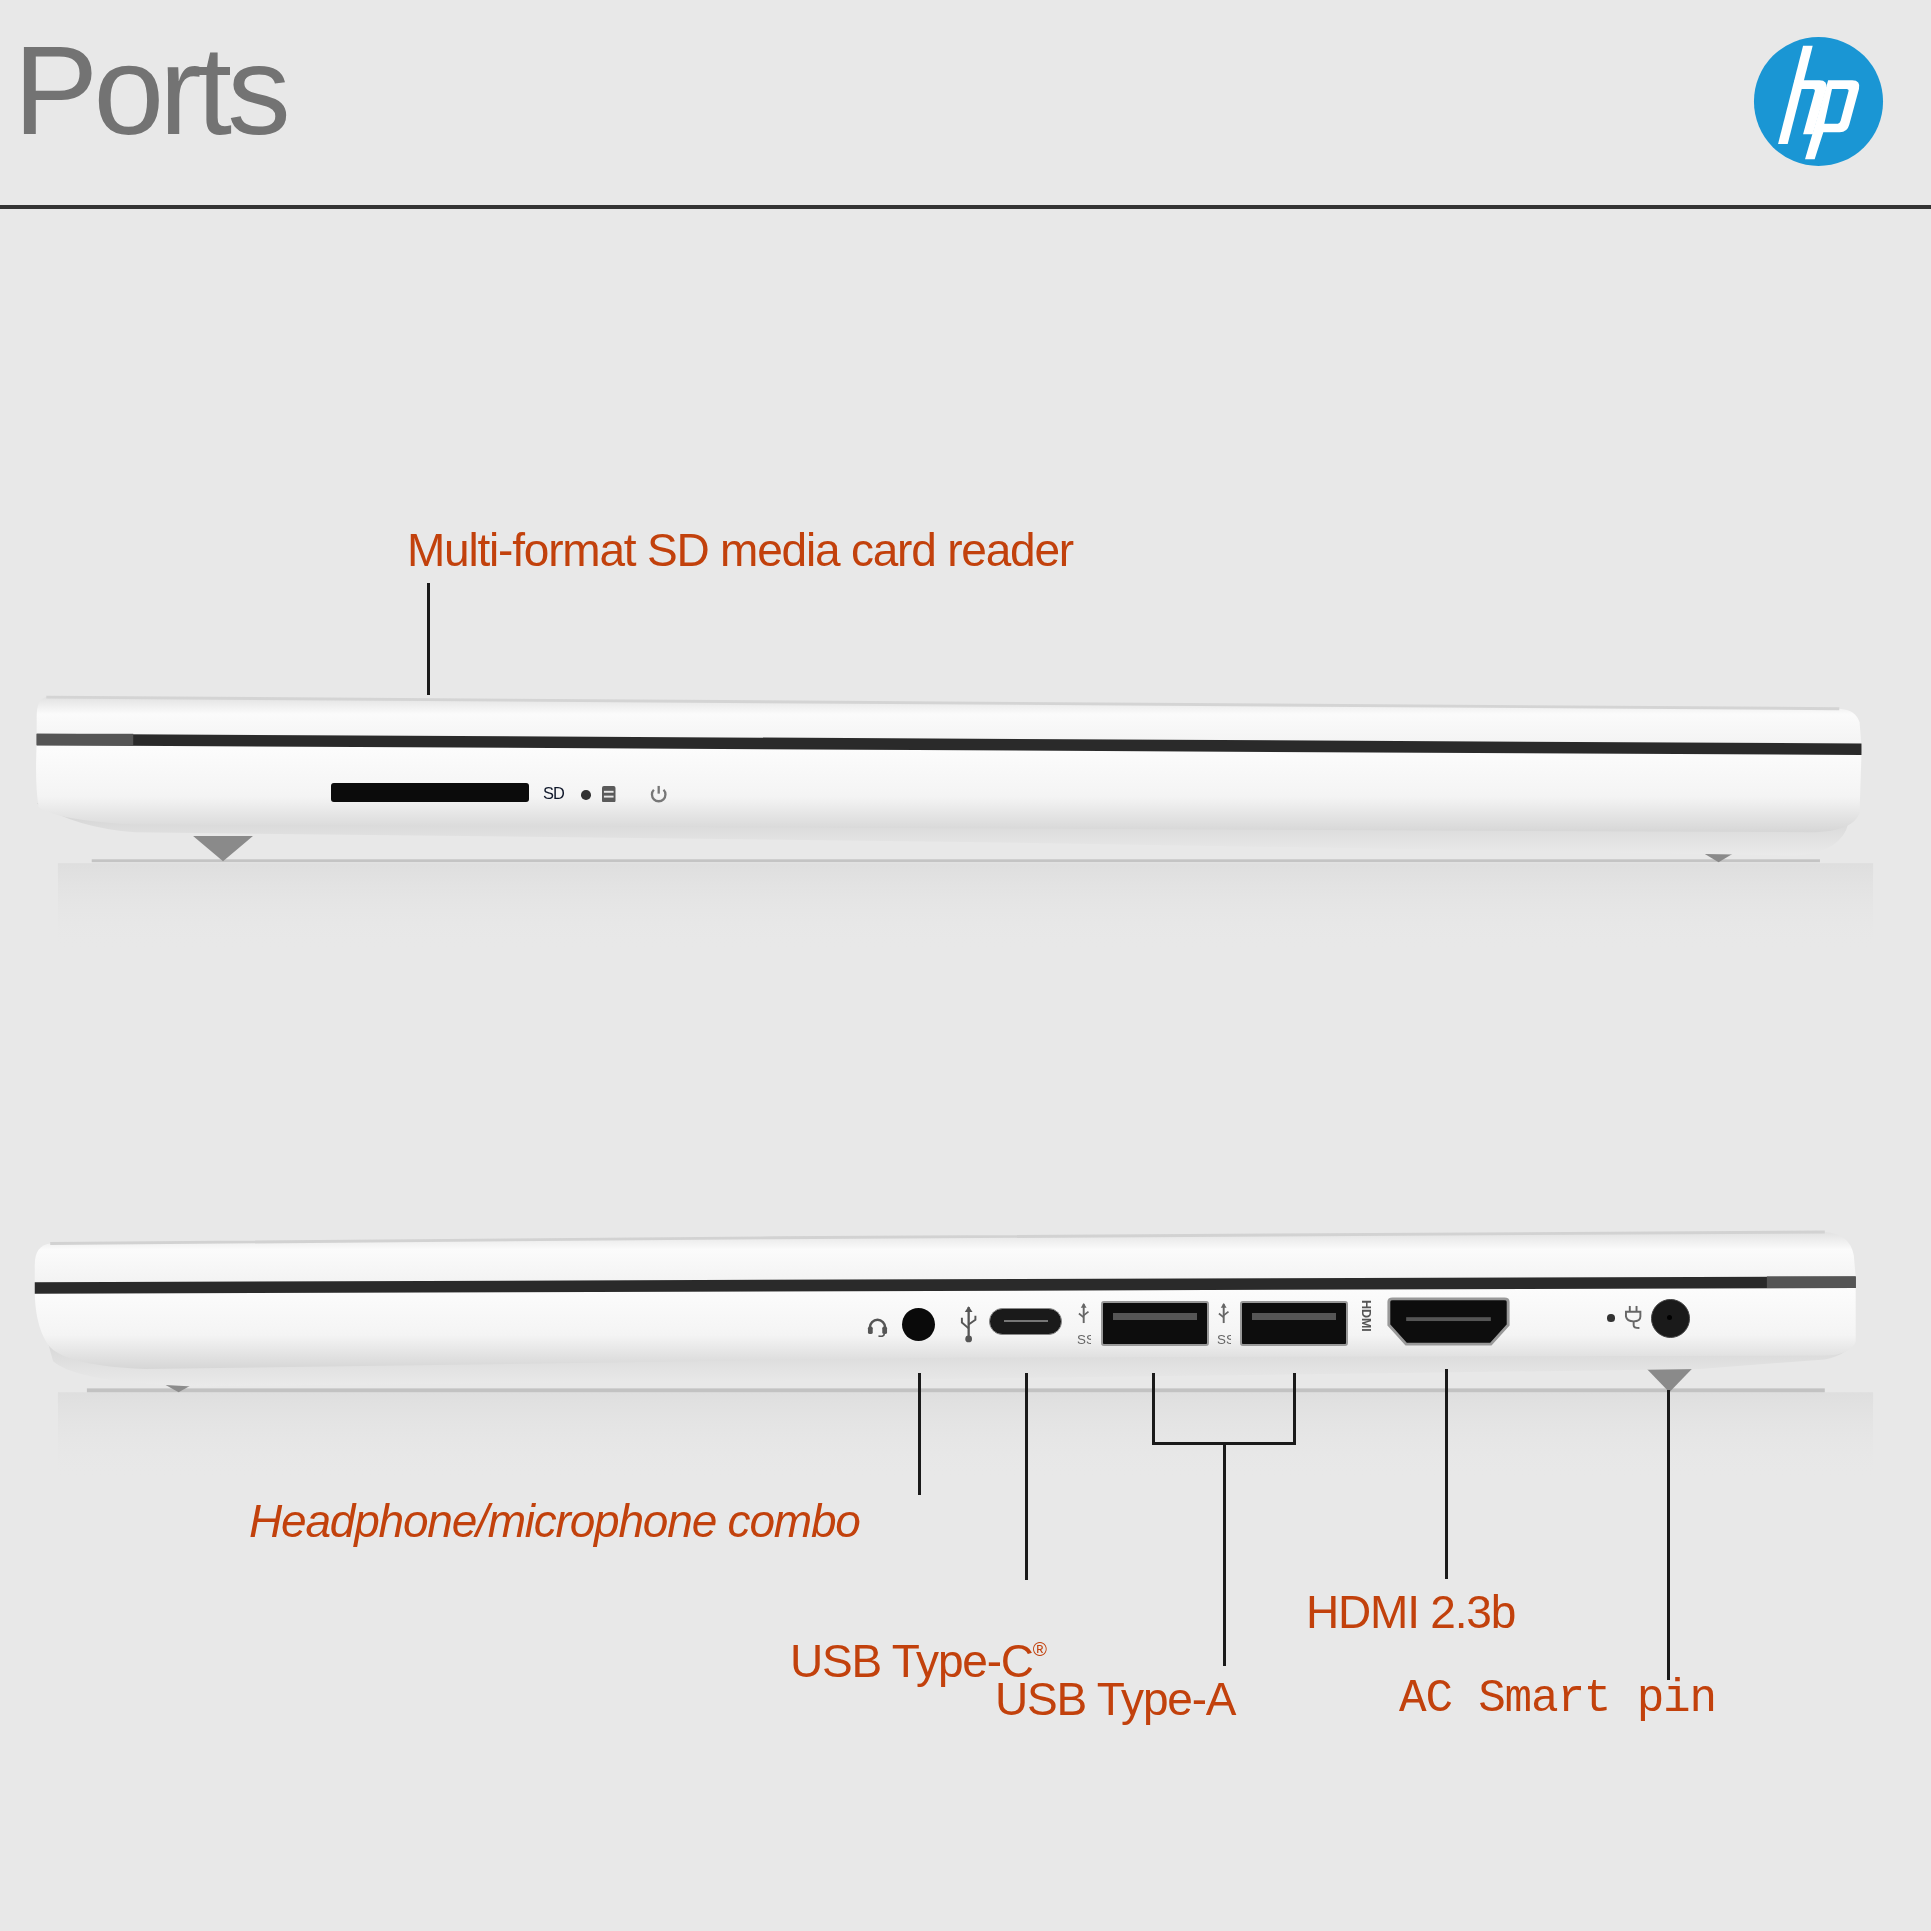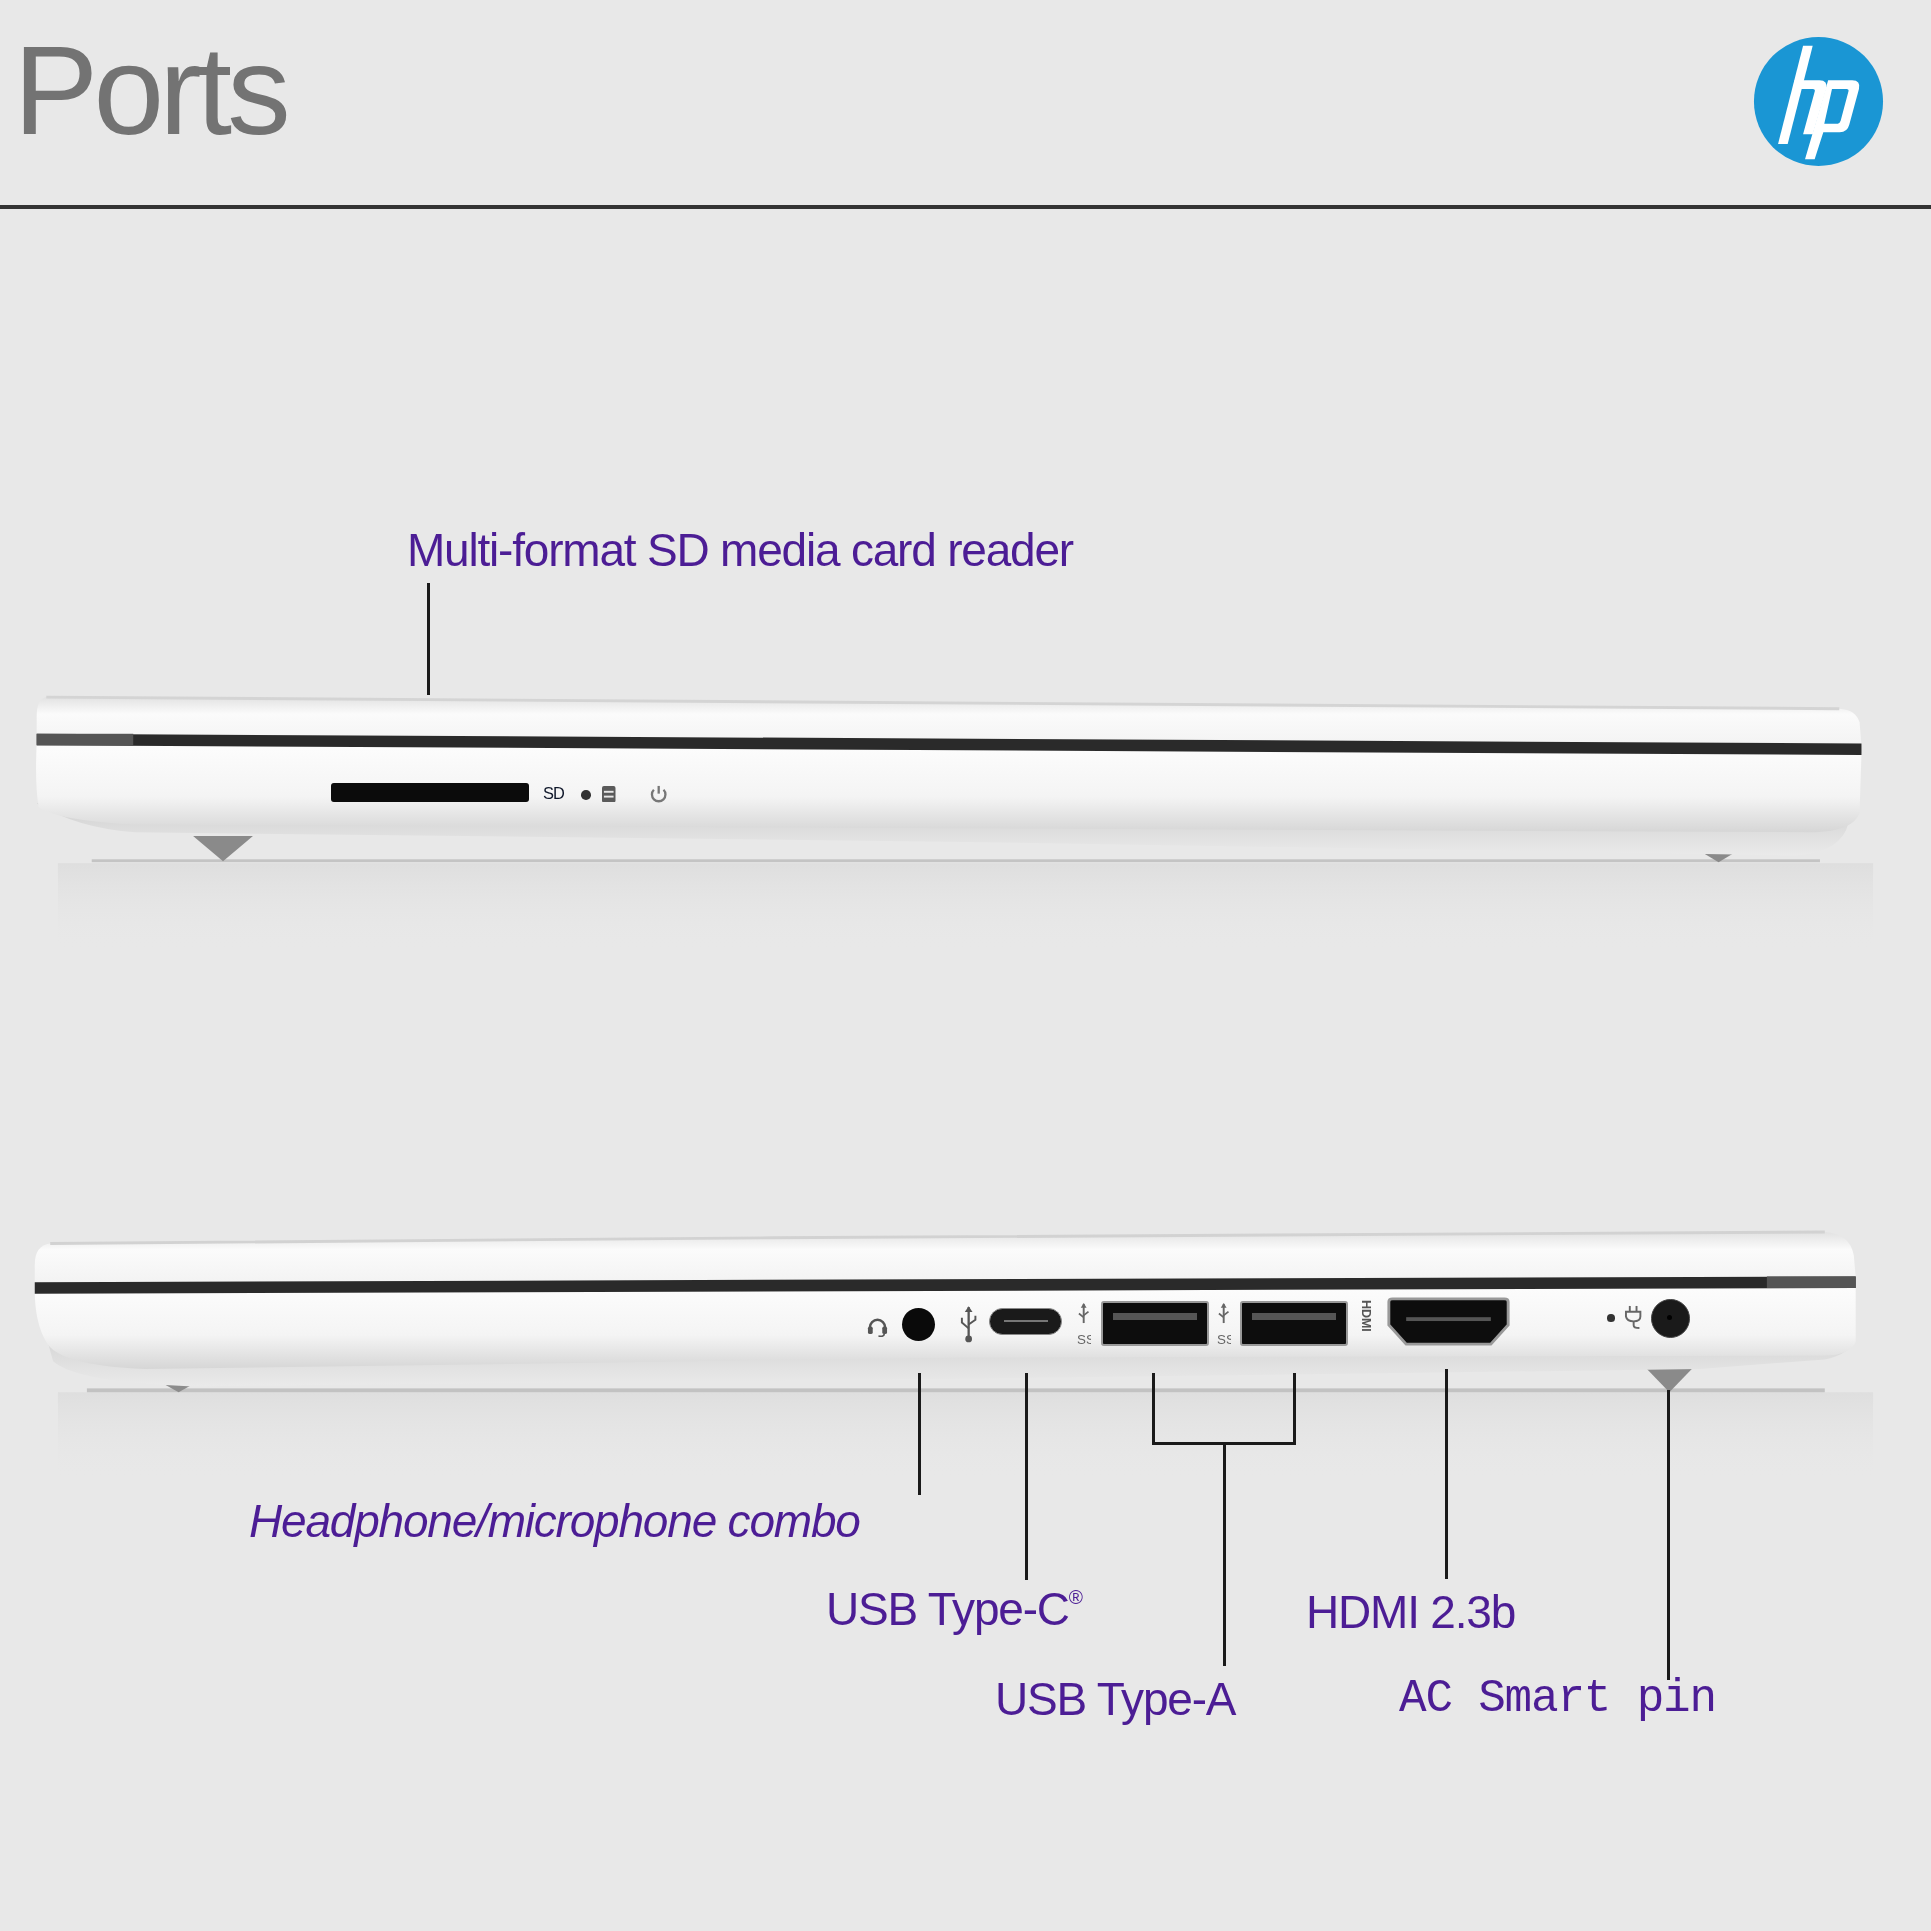--- a/index.html
+++ b/index.html
@@ -2,21 +2,21 @@
 <html><head>
 <meta charset="utf-8">
 <style>
   html, body { margin:0; padding:0; }
   body { width:1931px; height:1931px; background:#e8e8e8; position:relative; overflow:hidden;
          font-family:"Liberation Sans", "DejaVu Sans", sans-serif; color:#111; }
   .abs { position:absolute; }
   .title { left:13.5px; top:27px; font-size:127px; letter-spacing:-4.8px; line-height:1; color:#737373; font-weight:400; }
   .divider { left:0; top:205px; width:1931px; height:3.9px; background:#333; }
   .logo { left:1753px; top:36px; width:131px; height:131px; }
-  .label { font-size:46px; line-height:1; white-space:nowrap; letter-spacing:-1.2px; color:#4c1d95; }
+  .label { font-size:46px; line-height:1; white-space:nowrap; letter-spacing:-1.2px; color:#c2410c; }
   .label sup { font-size:19.3px; vertical-align:top; position:relative; top:1.9px; letter-spacing:0; }
   .leader { background:#1a1a1a; width:2.9px; }
   .hline { background:#1a1a1a; height:2.9px; }
   .laptop { position:absolute; left:0; top:0; width:1931px; height:1931px; pointer-events:none; }
   .small-ind { font-size:16.4px; color:#0f172a; letter-spacing:-1px; }
 </style>
 </head>
 <body>
 
 <div class="abs title">Ports</div>
@@ -172,19 +172,19 @@
 <div class="abs leader" style="left:918px; top:1373px; height:122px;"></div>
 <div class="abs leader" style="left:1025px; top:1373px; height:207px;"></div>
 <div class="abs leader" style="left:1152px; top:1373px; height:71px;"></div>
 <div class="abs leader" style="left:1293px; top:1373px; height:71px;"></div>
 <div class="abs hline" style="left:1152px; top:1442px; width:144px;"></div>
 <div class="abs leader" style="left:1223px; top:1442px; height:224px;"></div>
 <div class="abs leader" style="left:1445px; top:1369px; height:210px;"></div>
 <div class="abs leader" style="left:1667px; top:1390px; height:290px;"></div>
 
 <div class="abs label" style="left:249px; top:1498px;font-style:italic;">Headphone/microphone combo</div>
-<div class="abs label" style="left:790px; top:1586px;margin-left:36px;">
+<div class="abs label" style="left:790px; top:1638px;">
   <span>USB Type-C</span><sup>®</sup>
 </div>
 <div class="abs label" style="left:995px; top:1676px;">USB Type-A</div>
 <div class="abs label" style="left:1306px; top:1589px;">HDMI 2.3b</div>
 <div class="abs label" style="left:1399px; top:1676px;font-family:Liberation Mono, monospace;">AC Smart pin</div>
 
 
 </body></html>

